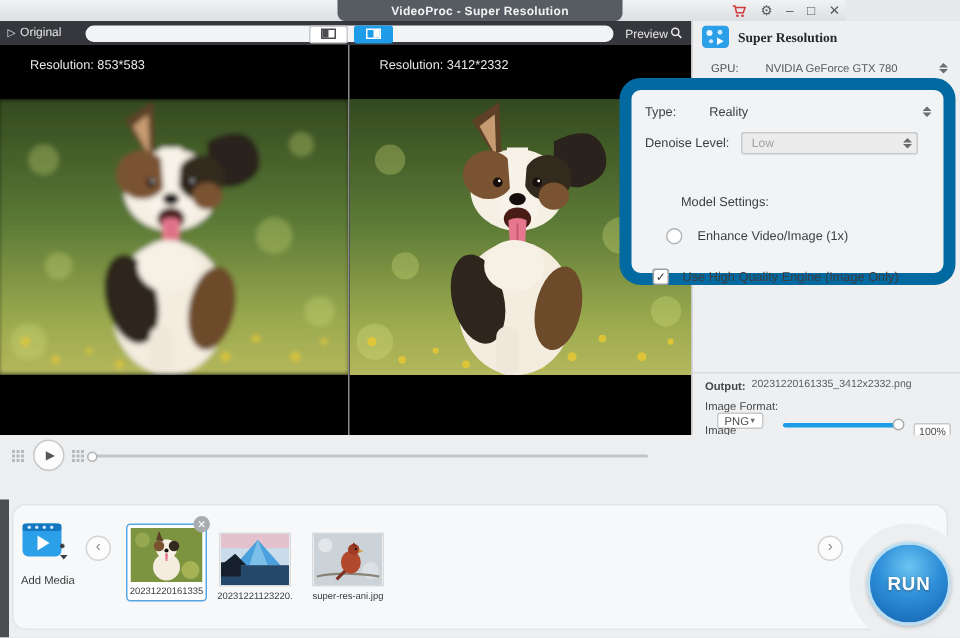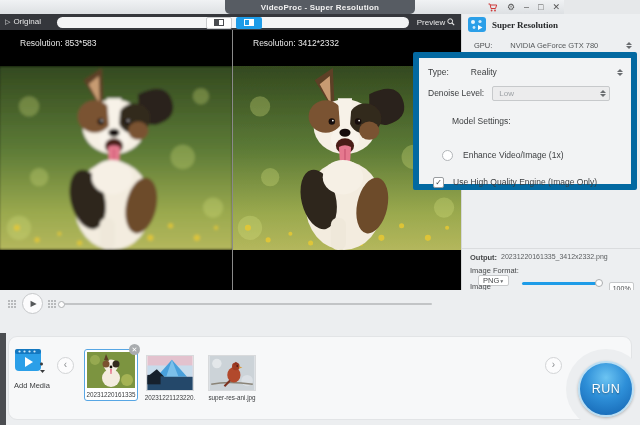--- a/index.html
+++ b/index.html
@@ -47,28 +47,28 @@
   .gpu-row { left:474px; top:39px; width:158px; height:12px; display:flex; align-items:center; font-size:7.5px; color:#4a4c4e; }
   .gpu-row .val { margin-left:18px; color:#55585a; }
   .spin { width:7px; height:9px; display:flex; flex-direction:column; align-items:center; justify-content:center; gap:1px; }
   .spin i { display:block; width:0; height:0; border-left:3px solid transparent; border-right:3px solid transparent; }
   .spin .up { border-bottom:3px solid #6a6d70; }
   .spin .dn { border-top:3px solid #6a6d70; }
   .ml-auto { margin-left:auto; }
 
   
   .card { left:413px; top:52px; width:224px; height:138px; background:#f2f3f4;
-    border:6px solid #0369a1; border-radius:2px; z-index:6; font-size:8.5px; color:#3b3d3f; }
+    border:8px solid #0369a1; border-radius:14px; z-index:6; font-size:8.5px; color:#3b3d3f; }
   .row { position:absolute; left:9px; right:8px; display:flex; align-items:center; }
   .r-type { top:7px; height:14px; }
   .r-type .val { margin-left:22px; }
   .r-denoise { top:27px; height:16px; }
   .dd-box { margin-left:8px; width:118px; height:15px; background:#ececed; border:1px solid #c7c9cb;
     border-radius:2px; display:flex; align-items:center; padding:0 3px 0 6px; color:#9da1a5; font-size:8px; }
-  .r-model { top:57px; height:12px;padding-left:24px; }
+  .r-model { top:68px; height:12px;padding-left:24px; }
   .r-scale { top:66px; height:17px; }
   .radio { width:11px; height:11px; border-radius:50%; border:1px solid #b2b5b8; background:#fff; margin-left:14px; position:relative; }
   .radio.sel { border-color:#1e9ce8; }
   .radio.sel::after { content:""; position:absolute; left:2px; top:2px; width:5px; height:5px;
     border-radius:50%; background:#1e9ce8; }
   .r-scale .lbl { margin-left:10px; }
   .scale-btns { margin-left:12px; display:flex; gap:4px; }
   .sc-btn { width:41px; height:15px; border:1px solid #1e9ce8; border-radius:8px; background:#fdfeff;
     color:#1e9ce8; font-size:8.5px; display:flex; align-items:center; justify-content:center; }
   .sc-btn.sel { background:#1e9ce8; color:#fff; border-color:#1e9ce8; }
@@ -128,21 +128,21 @@
   .t-sel-box { left:84px; top:349px; width:54px; height:52px; background:#fff;
     border:1px solid #57a6e4; border-radius:3px; }
   .t-label { position:absolute; font-size:6.3px; color:#3a3c3e; text-align:center; }
   .t-close { left:129px; top:344px; width:11px; height:11px; border-radius:50%; background:#a9acaf;
     color:#fff; font-size:7px; display:flex; align-items:center; justify-content:center; z-index:3; }
   .run-ring { left:566px; top:349px; width:80px; height:80px; border-radius:50%; background:#eceef0; }
   .run-btn { left:578px; top:361px; width:56px; height:56px; border-radius:50%;
     background:radial-gradient(circle at 50% 28%, #6cc4f2 0%, #2e8fd8 45%, #1160ae 100%);
     border:2px solid #bcdef2; box-shadow:0 1px 3px rgba(0,0,0,.25);
     display:flex; align-items:center; justify-content:center;
-    color:#fff; font-weight:normal; font-size:12.5px; letter-spacing:.5px;
+    color:#fff; font-weight:bold; font-size:12.5px; letter-spacing:.5px;
     text-shadow:0 1px 2px rgba(0,0,0,.4); }
 </style>
 </head>
 <body>
 
 <svg width="0" height="0" style="position:absolute">
   <defs>
     <linearGradient id="bgg" x1="0" y1="0" x2="0" y2="1">
       <stop offset="0" stop-color="#33491f"></stop>
         <stop offset=".45" stop-color="#5c7a36"></stop>

